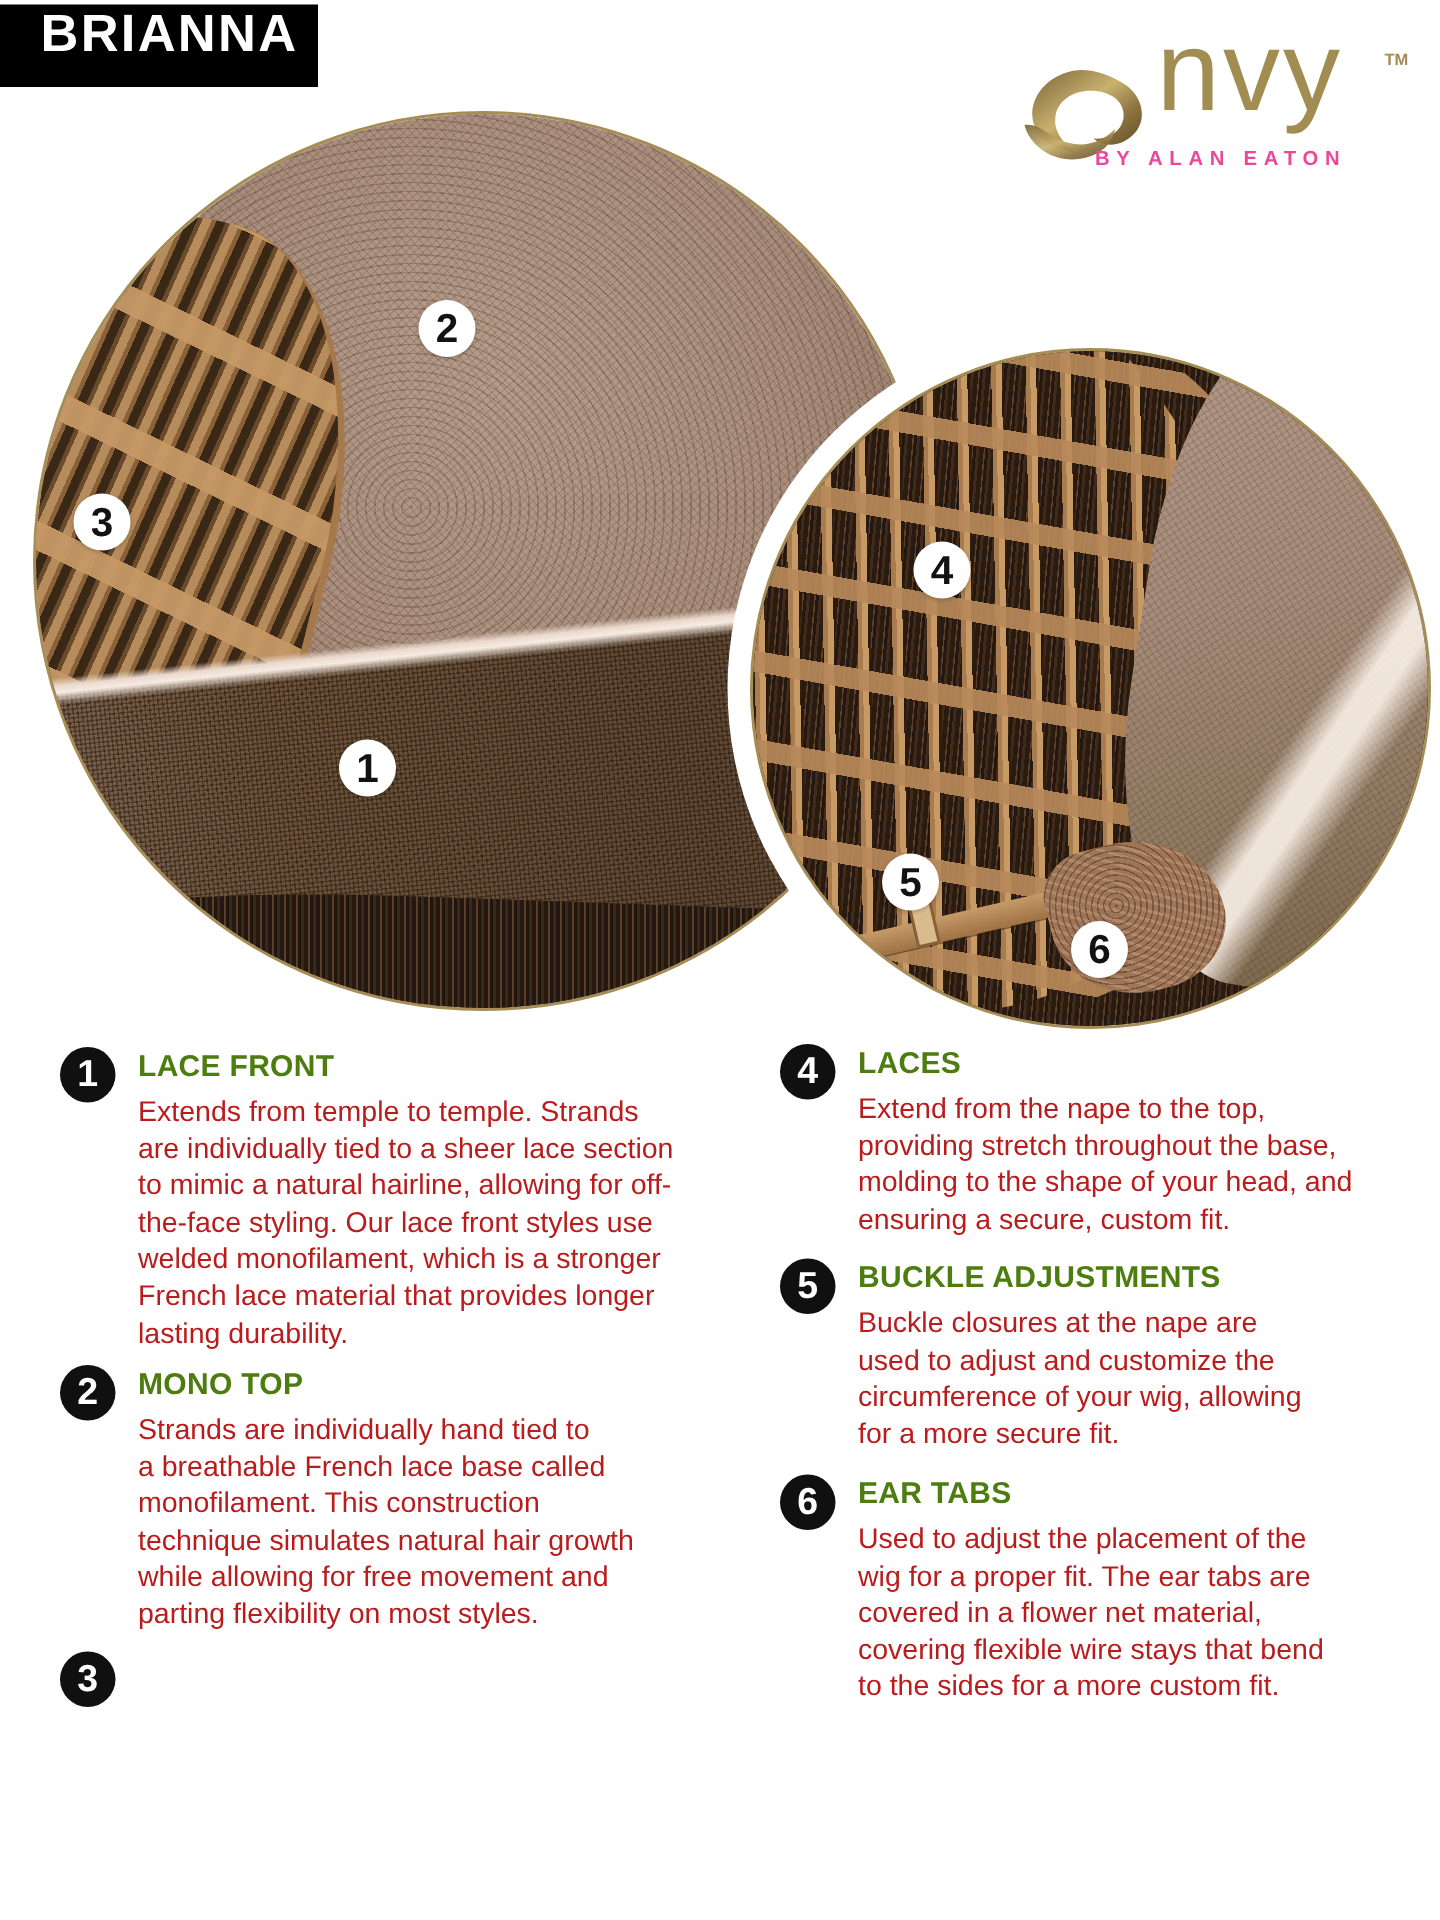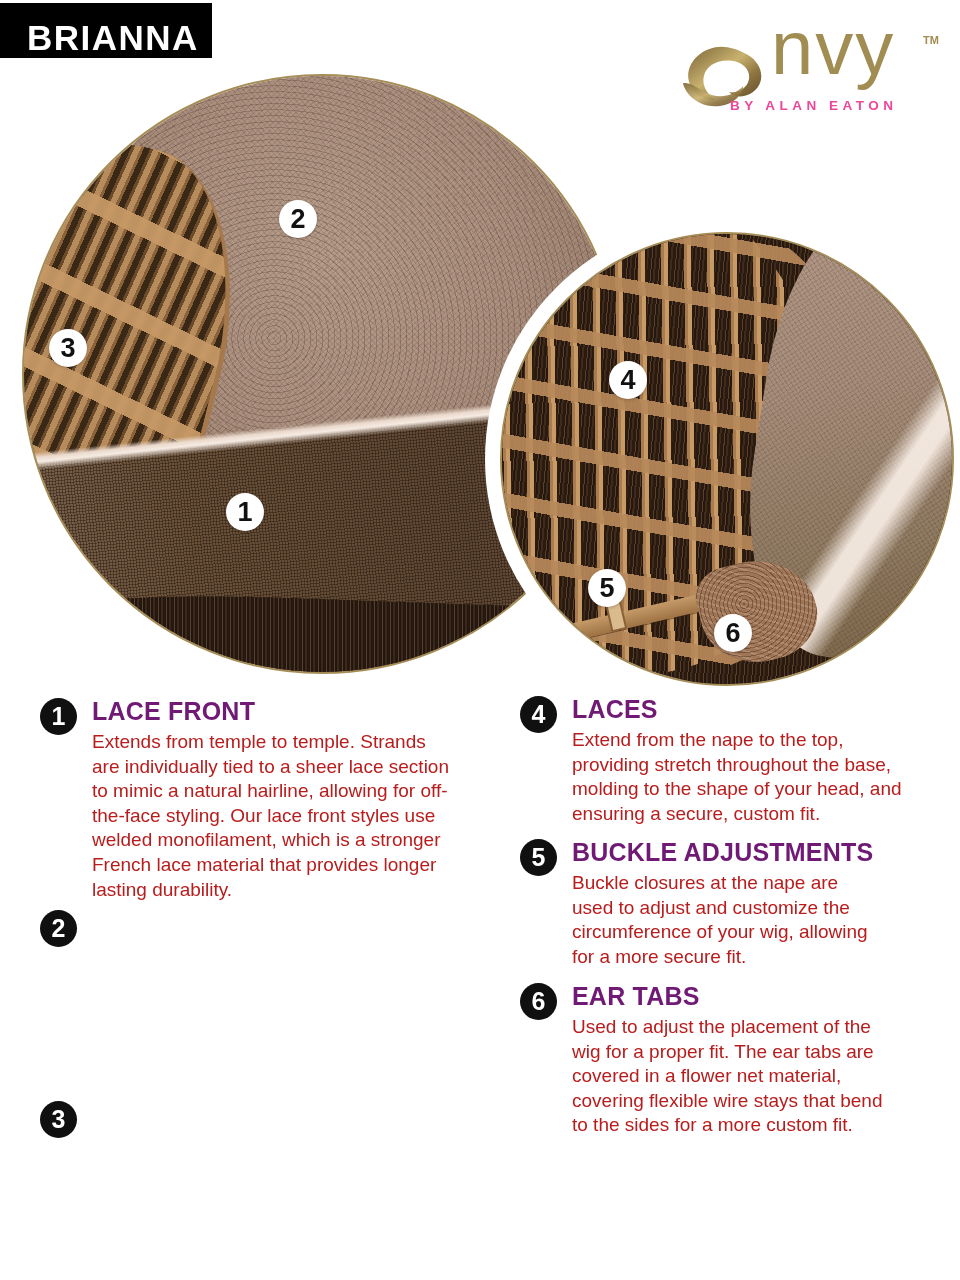--- a/index.html
+++ b/index.html
@@ -4,21 +4,21 @@
 <style>
   html,body{margin:0;padding:0;}
   body{
     width:960px;height:1280px;position:relative;background:#ffffff;
     font-family:"Liberation Sans", sans-serif;overflow:hidden;
     -webkit-font-smoothing:antialiased;
   }
   
   .banner{
     position:absolute;left:0;top:3px;width:212px;height:55px;background:#000;
-    display:flex;align-items:flex-end;
+    display:flex;align-items:flex-start;
   }
   .banner span{
     color:#fff;font-size:35px;font-weight:700;letter-spacing:1.5px;padding-left:27px;
   }
   .logo{position:absolute;left:673px;top:24px;width:285px;height:105px;}
   .logo .swirl{position:absolute;left:6px;top:16px;}
   .logo .tail{
     position:absolute;left:98px;top:-27px;font-size:76px;font-weight:400;
     color:#a18c52;letter-spacing:2px;line-height:1.35;
   }
@@ -126,21 +126,21 @@
   }
   .m1{left:226px;top:493px;} .m2{left:279px;top:200px;} .m3{left:49px;top:329px;}
   .m4{left:609px;top:361px;} .m5{left:588px;top:569px;} .m6{left:714px;top:614px;}
   
   .item{position:absolute;display:flex;align-items:flex-start;z-index:4;}
   .badge{
     flex:0 0 37px;width:37px;height:37px;border-radius:50%;background:#101010;color:#fff;
     display:flex;align-items:center;justify-content:center;font-size:25px;font-weight:700;margin-top:1px;
   }
   .itext{margin-left:15px;width:412px;}
-  .itext h2{margin:0 0 4px;font-size:25px;font-weight:700;color:#701a75;letter-spacing:.2px;line-height:29px;}
+  .itext h2{margin:0 0 4px;font-size:20px;font-weight:700;color:#4d7c0f;letter-spacing:.2px;line-height:29px;}
   .itext p{margin:0;font-size:19px;line-height:24.6px;color:#b91c1c;white-space:pre-line;}
   .i1{left:40px;top:697px;} .i2{left:40px;top:909px;} .i3{left:40px;top:1100px;}
   .i4{left:520px;top:695px;} .i5{left:520px;top:838px;} .i6{left:520px;top:982px;}
 </style>
 </head>
 <body>
 
 <div class="banner">
   <span>BRIANNA</span>
 </div>
@@ -220,20 +220,29 @@
 welded monofilament, which is a stronger
 French lace material that provides longer
 lasting durability.</p>
   </div>
 </section>
 
 <section class="item i2">
   <div class="badge">
       <span>2</span>
     </div>
+  <div class="itext">
+    <h2>MONO TOP</h2>
+    <p>Strands are individually hand tied to
+a breathable French lace base called
+monofilament. This construction
+technique simulates natural hair growth
+while allowing for free movement and
+parting flexibility on most styles.</p>
+  </div>
 </section>
 
 <section class="item i3">
   <div class="badge">
       <span>3</span>
     </div>
 </section>
 
 <section class="item i4">
   <div class="badge">

